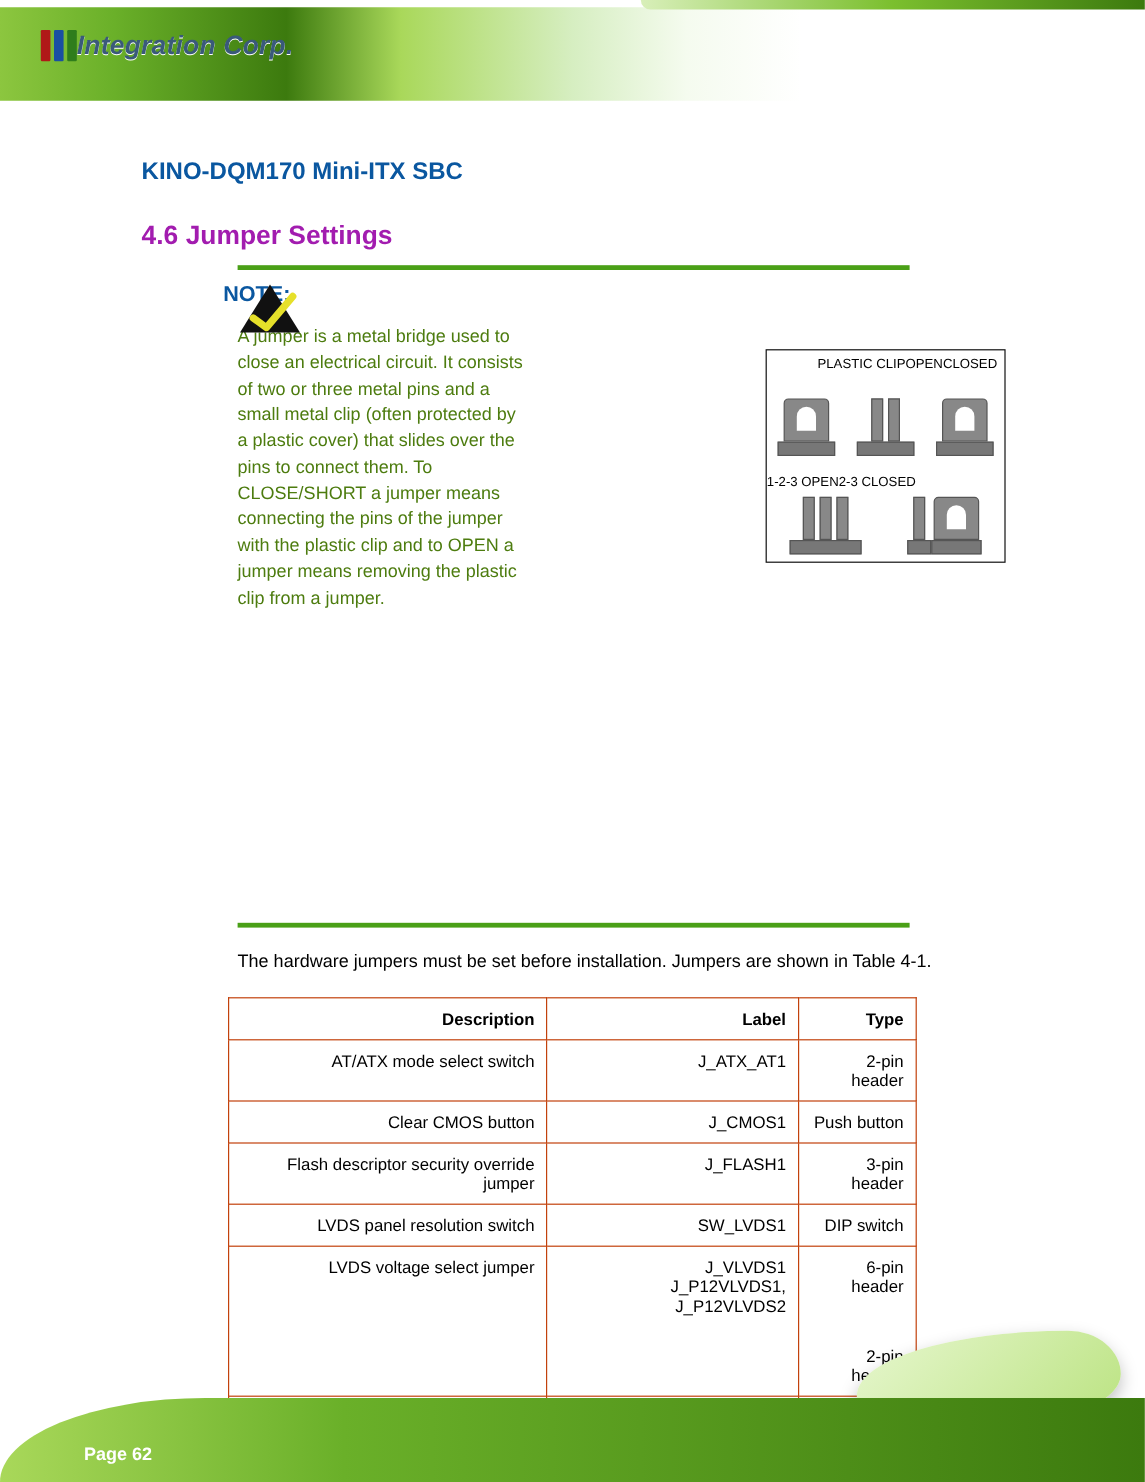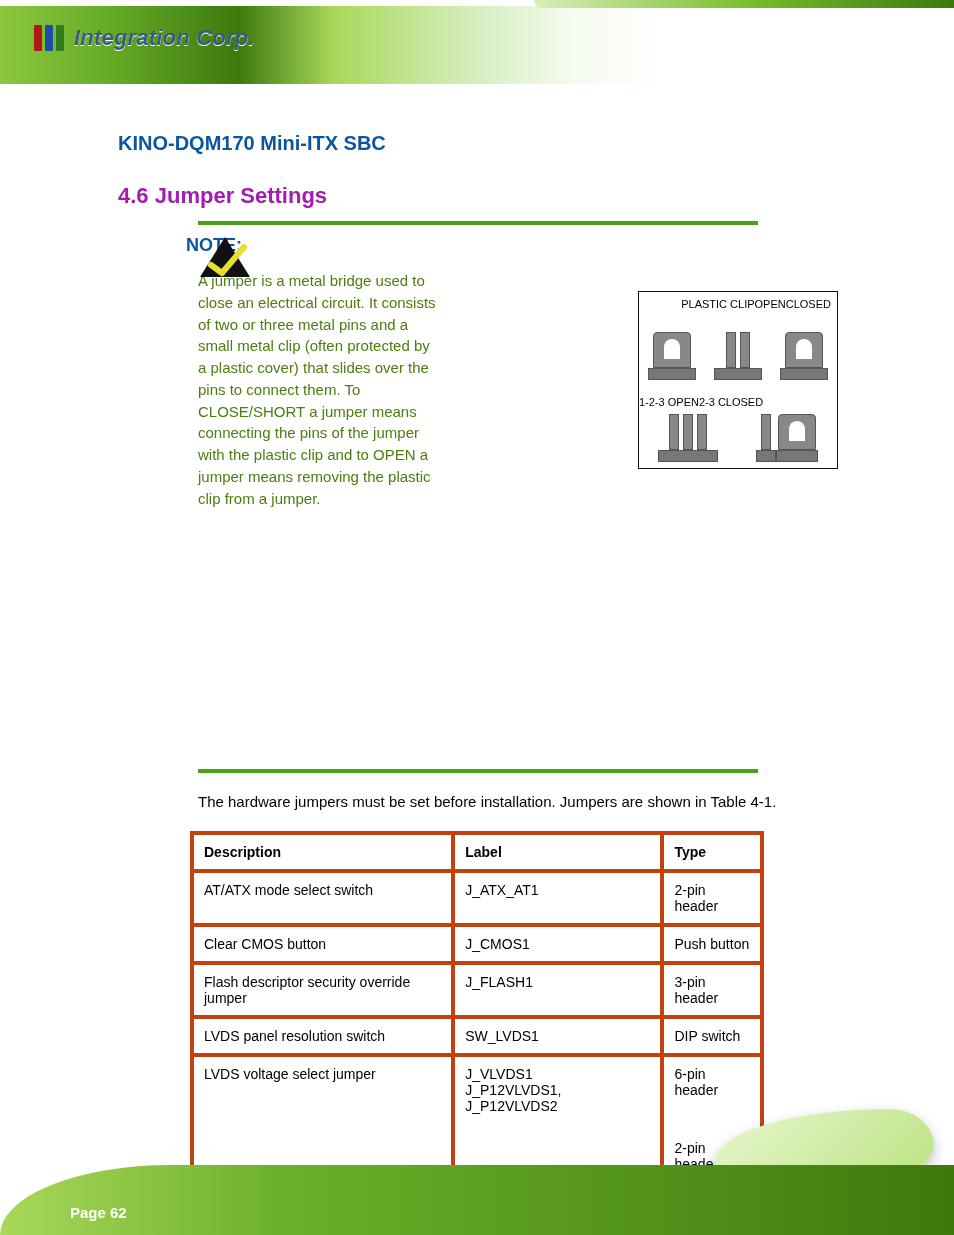--- a/index.html
+++ b/index.html
@@ -3,21 +3,21 @@
 <meta charset="utf-8">
 <style>
   html,body{margin:0;padding:0;font-family:Arial,Helvetica,sans-serif;color:#000;background:#fff}
   body{width:954px;height:1235px;position:relative;overflow:hidden}
 
   
   .hdr{position:absolute;inset:0 0 auto 0;height:110px}
   .hdr-green{position:absolute;left:0;right:0;top:6px;height:78px;
     background:linear-gradient(90deg,#8cc63f 0%,#6ab029 10%,#3c7a0e 25%,#a9d85a 35%,#d6eec1 50%,#f5fbef 60%,#fff 70%);
     border-radius:0 0 220px 0/0 0 90px 0}
-  .logo{position:absolute;left:34px;top:18px;height:40px;display:flex;align-items:center;gap:10px}
+  .logo{position:absolute;left:34px;top:18px;height:40px;display:flex;align-items:center;gap:0}
   .logo-mark{display:flex;gap:3px;align-items:flex-end}
   .logo-mark span{display:block;width:8px;border-radius:1px}
   .logo-mark .r{height:26px;background:#b01818}
   .logo-mark .b{height:26px;background:#1a4fa3}
   .logo-mark .g{height:26px;background:#2f7d1c}
   .logo-txt{font-size:22px;font-weight:600;font-style:italic;color:#3a5a7a;text-shadow:0 1px 0 #fff;letter-spacing:.2px}
   .hdr-right-strip{position:absolute;right:0;top:0;width:420px;height:8px;
     background:linear-gradient(90deg,#d8efb9,#7bbf2e,#3c7a0e);border-radius:0 0 0 14px}
 
   
@@ -45,21 +45,21 @@
   .jp-row2lbl{position:absolute;left:0;right:0;top:104px;display:flex;justify-content:flex-start;font:11px Arial}
   .jp-row2{position:absolute;left:0;right:0;top:120px;height:50px;display:flex;justify-content:space-around;align-items:flex-end}
   .pin{width:8px;height:34px;background:#888;border:1px solid #555;margin:0 2px}
   .base{width:46px;height:10px;background:#777;border:1px solid #555}
   .clip{width:36px;height:34px;background:#888;border:1px solid #555;border-radius:4px 4px 0 0;position:relative}
   .clip::after{content:"";position:absolute;left:10px;top:6px;width:16px;height:20px;background:#fff;border-radius:10px 10px 0 0}
 
   .body-para{font:15px/1.45 Arial;margin:18px 0;width:640px;margin-left:80px}
 
   table.jumpers{border-collapse:collapse;width:574px;margin-left:72px;margin-top:6px}
-  table.jumpers td,table.jumpers th{border:4px solid #c2410c;font:14px Arial;padding:9px 10px;text-align:left;vertical-align:top}
+  table.jumpers td,table.jumpers th{border:1px solid #c2410c;font:14px Arial;padding:9px 10px;text-align:right;vertical-align:top}
   table.jumpers th{font-weight:bold;background:#fff}
 
   
   .chk{position:absolute;left:0;top:0}
 </style>
 </head>
 <body>
 
 <div class="hdr">
   <div class="hdr-green"></div>

